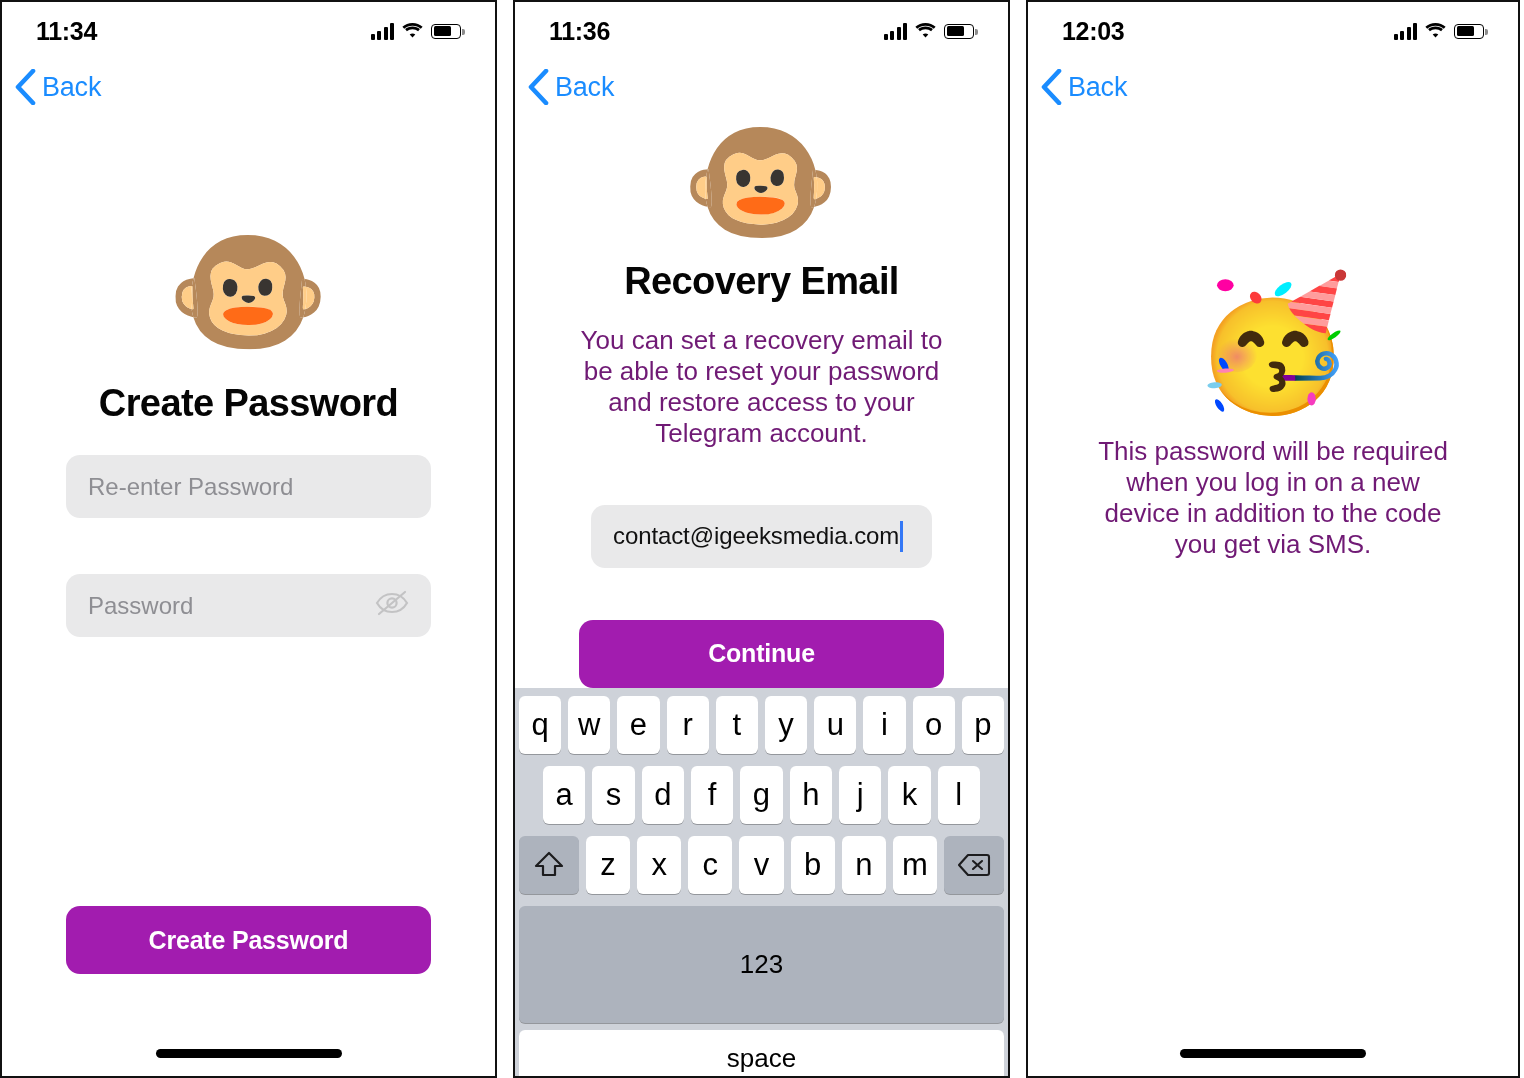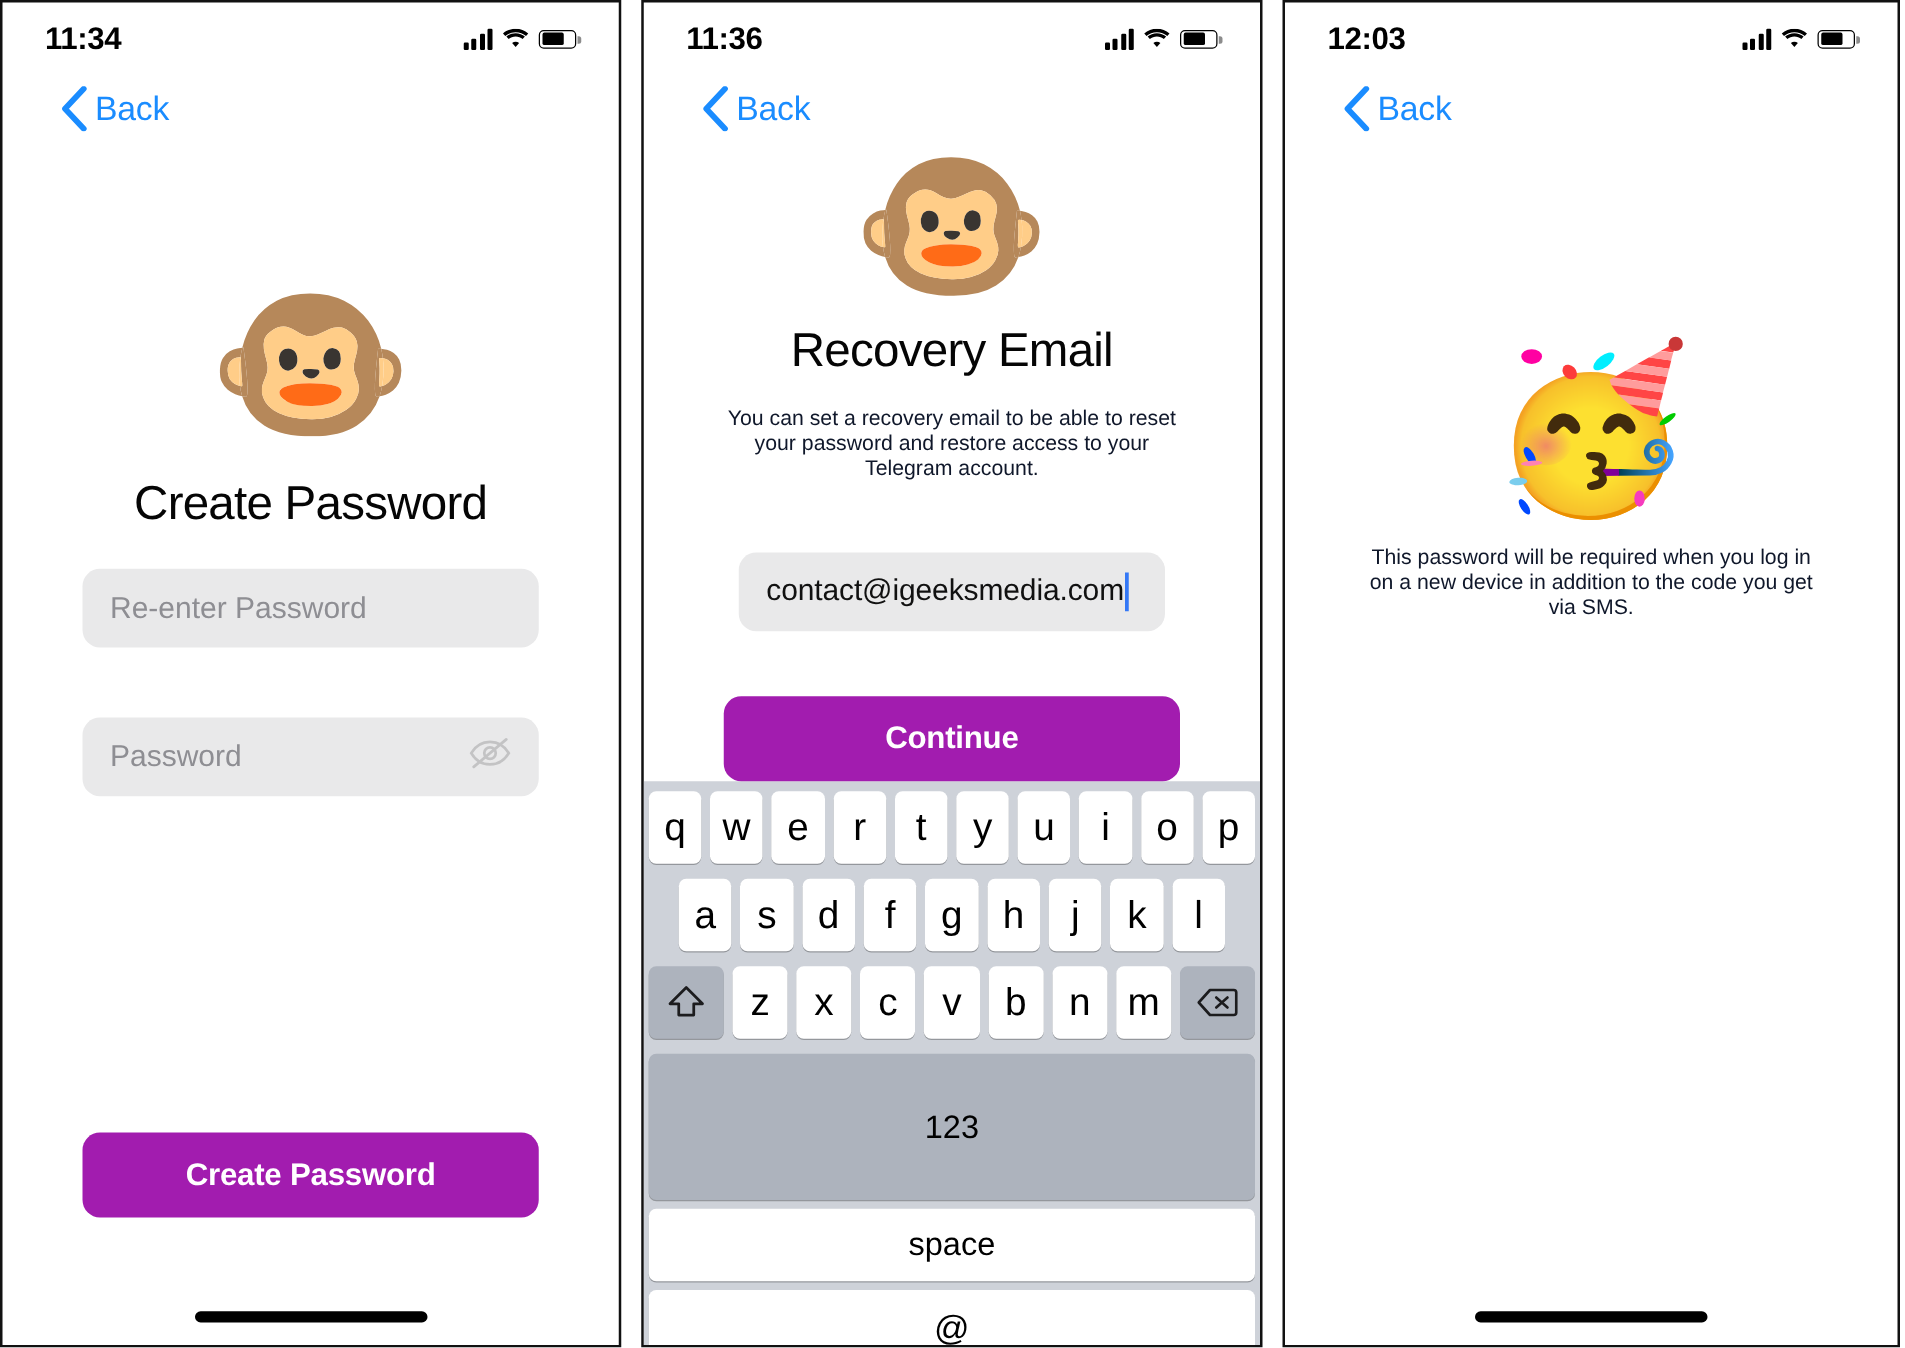--- a/index.html
+++ b/index.html
@@ -73,21 +73,20 @@
   }
   .battery .level { height: 100%; width: 72%; background: #000; border-radius: 1.5px; }
 
   
   .nav-bar {
     height: 54px;
     display: flex;
     align-items: center;
     padding-left: 12px;
     flex: 0 0 auto;
-    margin-left: 34px;
   }
   .back-button {
     display: flex;
     align-items: center;
     gap: 6px;
     cursor: pointer;
   }
   .chevron-left svg { display: block; }
   .back-label {
     font-size: 27px;
@@ -104,29 +103,29 @@
     padding: 0 64px;
   }
   .emoji {
     text-align: center;
     line-height: 1;
     user-select: none;
   }
   .title {
     text-align: center;
     font-size: 38px;
-    font-weight: normal;
+    font-weight: bold;
     color: #050505;
     letter-spacing: -0.6px;
   }
   .subtitle {
     text-align: center;
-    font-size: 17px;
+    font-size: 26px;
     line-height: 1.19;
-    color: #0f172a;
+    color: #701a75;
   }
   .textfield {
     background: #e9e9ea;
     border-radius: 14px;
     height: 63px;
     display: flex;
     align-items: center;
     padding: 0 22px;
     font-size: 24px;
     color: #8e8e93;

